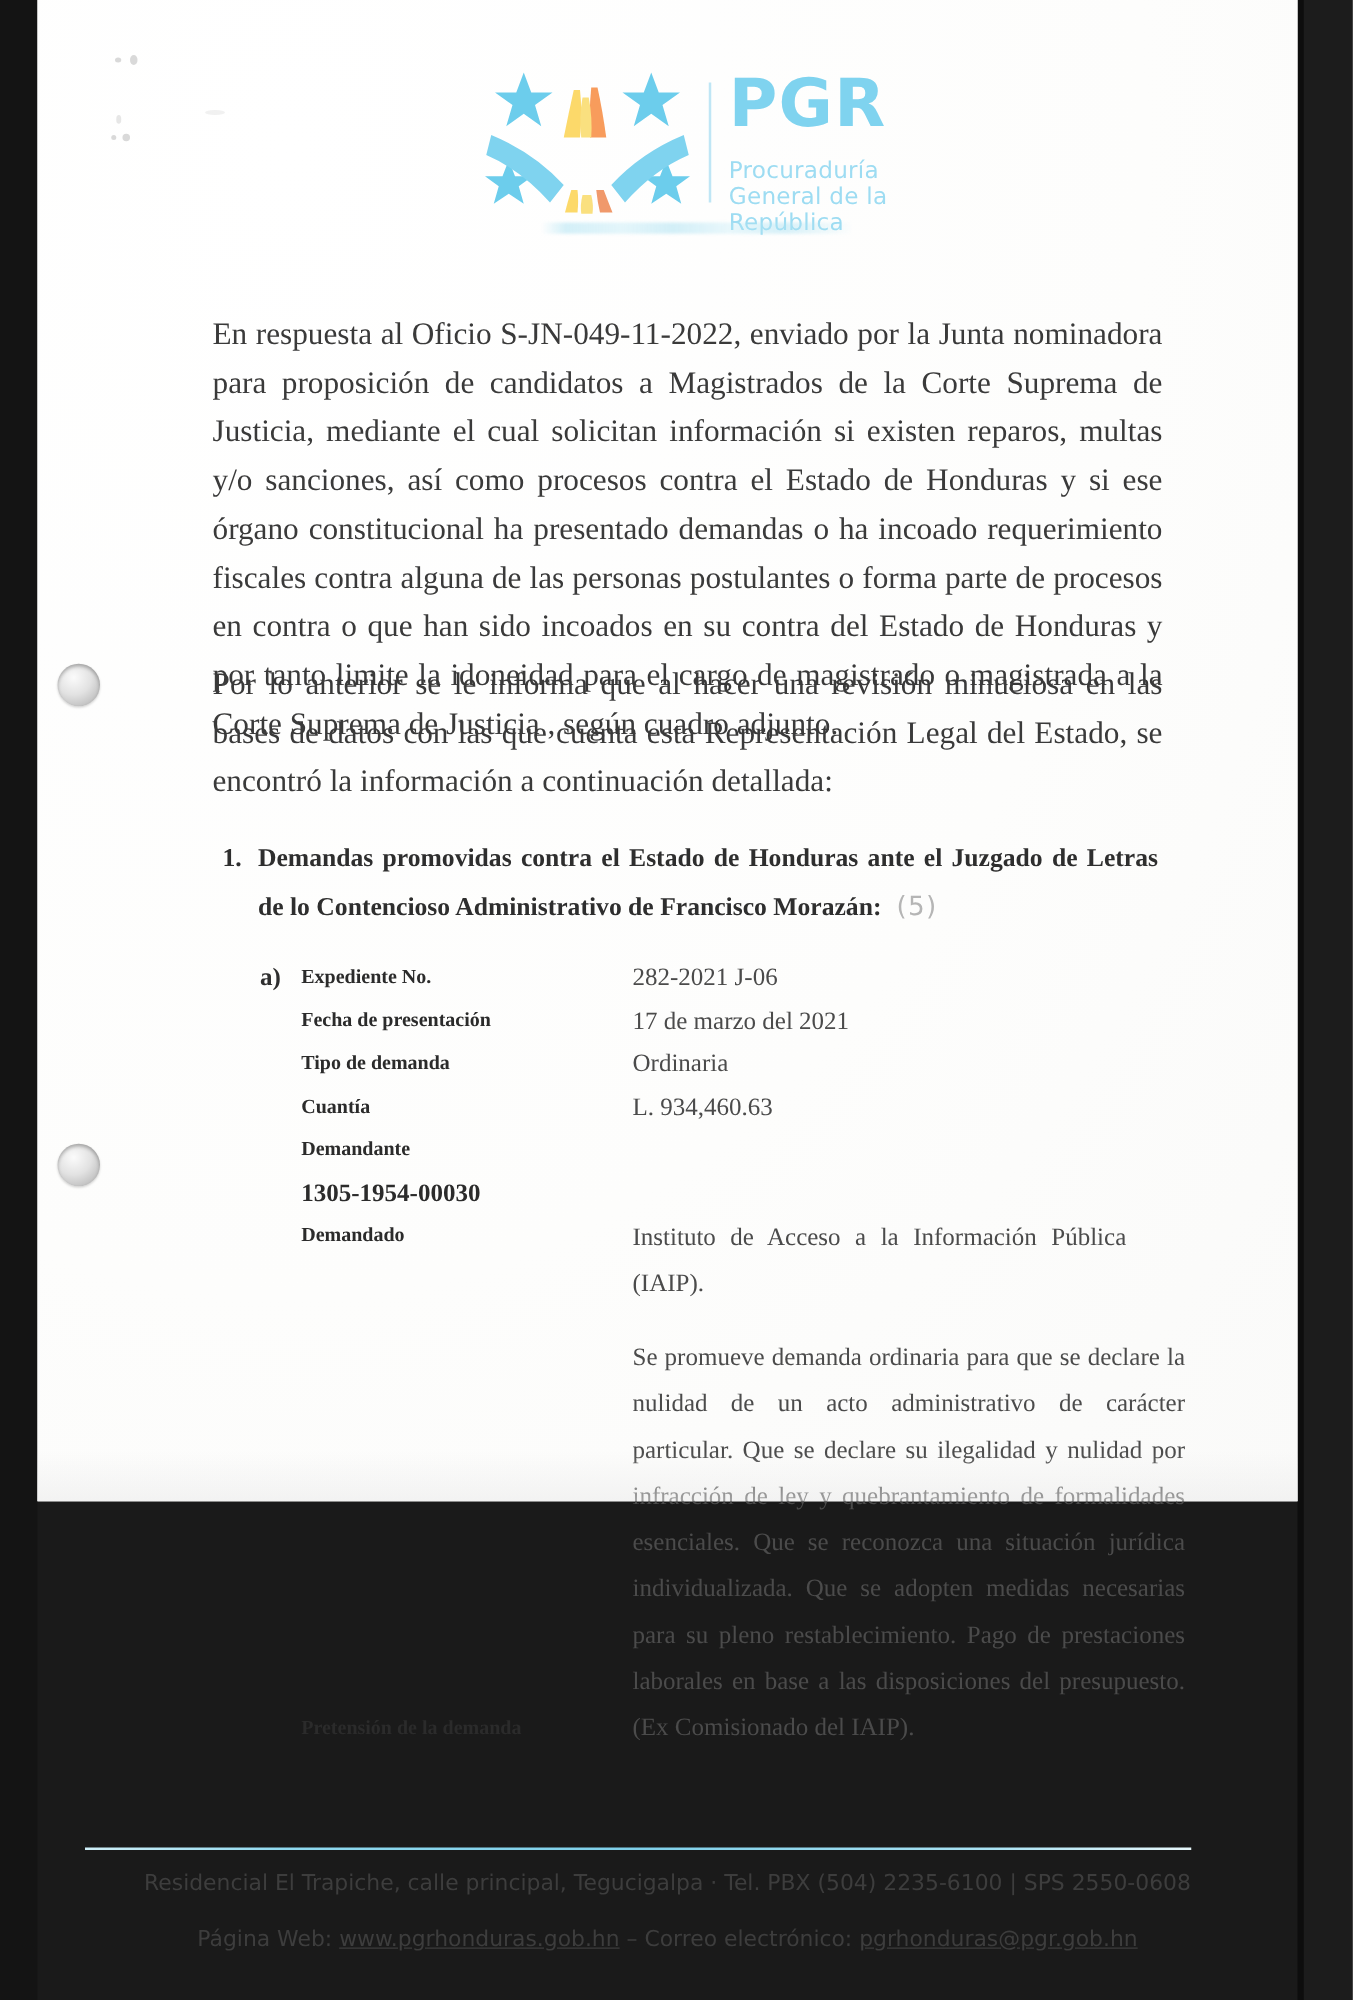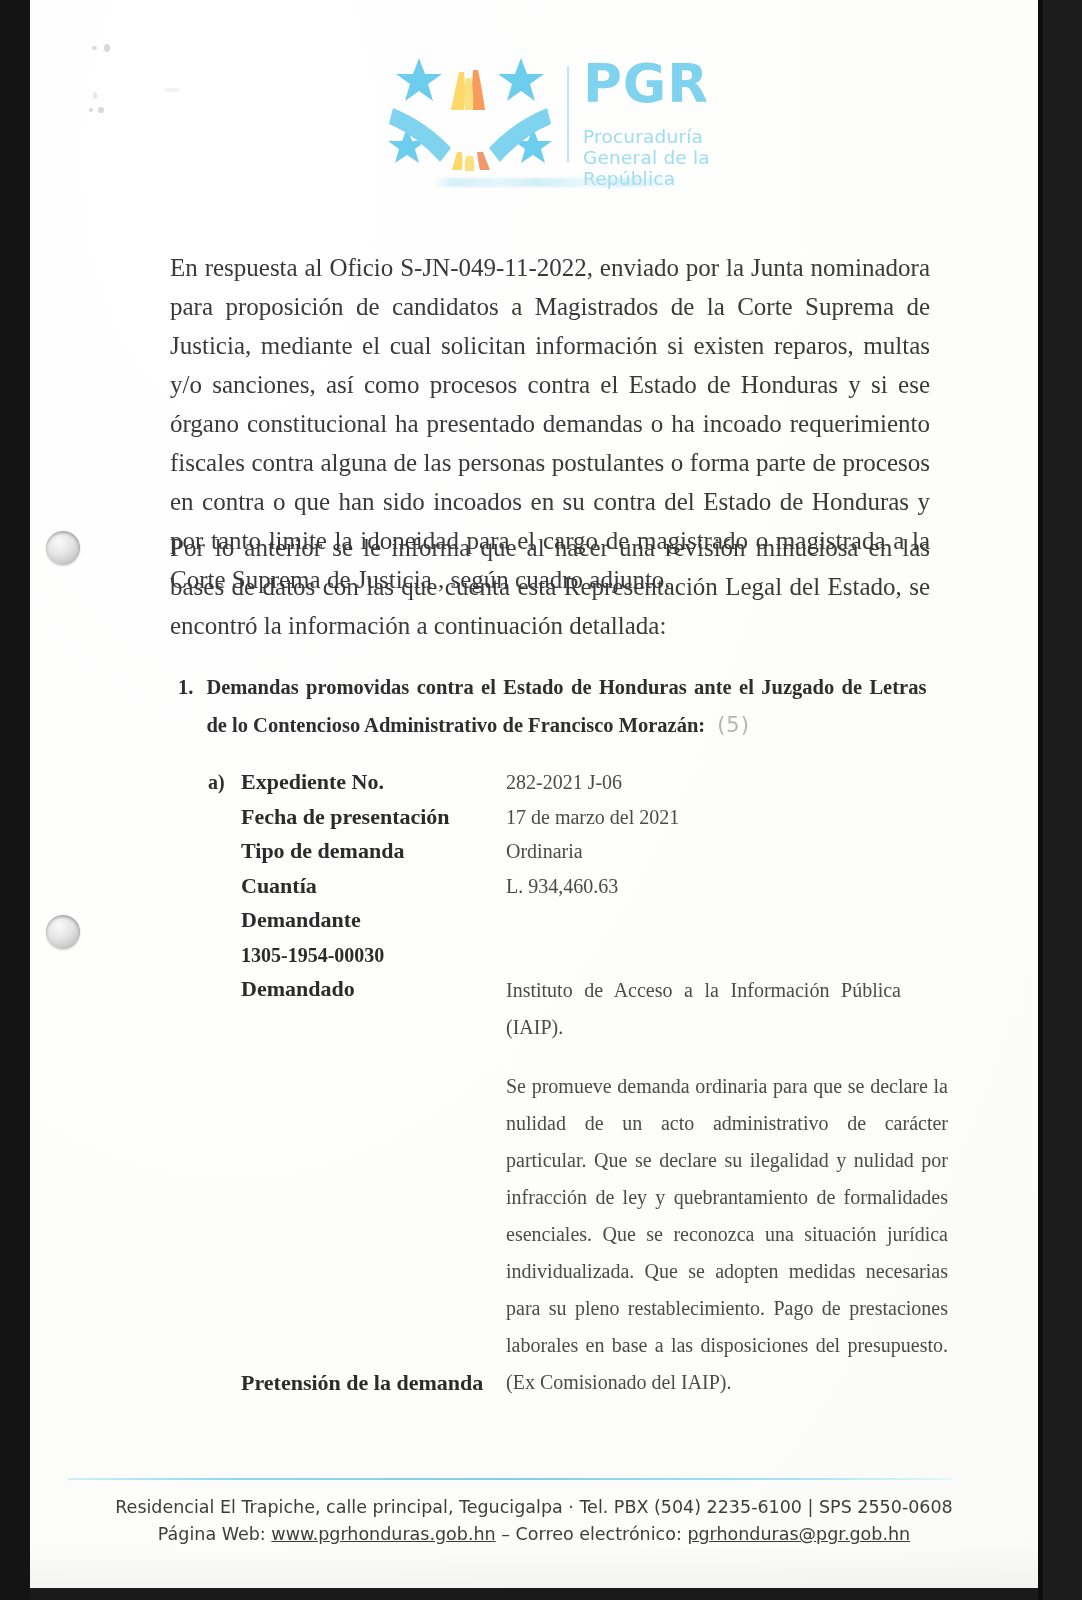--- a/index.html
+++ b/index.html
@@ -6,21 +6,21 @@
   body{
     width:1082px;height:1600px;position:relative;overflow:hidden;
     font-family:"Liberation Serif","DejaVu Serif",serif;
   }
   
   .frame-left{position:absolute;left:0;top:0;width:30px;height:1600px;background:#141414;}
   .frame-right{position:absolute;right:0;top:0;width:44px;height:1600px;background:#1c1c1c;}
   .frame-right:after{content:"";position:absolute;left:0;top:0;width:5px;height:100%;background:#0d0d0d;}
 
   .page{
-    position:absolute;left:30px;top:0;width:1008px;height:1588px;
+    position:absolute;left:30px;top:0;width:1008px;height:1201px;
     background:#fefefe;
     background-image:
       radial-gradient(ellipse at 20% 10%, #ffffff 0%, #fdfdfc 60%, #fafaf9 100%);
   }
   .page:after{ 
     content:"";position:absolute;left:0;bottom:0;width:100%;height:40px;
     background:linear-gradient(to bottom, rgba(250,250,250,0), rgba(235,235,235,.55));
     pointer-events:none;
   }
 
@@ -80,21 +80,21 @@
     margin-left:12px;letter-spacing:1px;opacity:.72;
   }
 
   
   .fields{position:absolute;left:178px;top:765px;width:740px;}
   .field-row{display:flex;align-items:flex-start;margin-bottom:0;}
   .f-marker{
     width:33px;flex:0 0 33px;font-weight:bold;font-size:20px;color:#2e2e2e;line-height:34.5px;
   }
   .f-label{
-    width:265px;flex:0 0 265px;font-weight:bold;font-size:22px;color:#2b2b2b;line-height:34.5px;
+    width:265px;flex:0 0 265px;font-weight:bold;font-size:16px;color:#2b2b2b;line-height:34.5px;
   }
   .f-value{
     flex:1;font-size:20px;color:#4b4b4b;line-height:34.5px;
   }
   .f-value.bold{font-weight:bold;color:#2b2b2b;}
   .f-value.justify{text-align:justify;line-height:37px;}
 
   .pretension-row{display:flex;align-items:flex-end;margin-top:22px;}
   .pretension-row .f-marker{width:33px;flex:0 0 33px;}
   .pretension-row .f-label{width:265px;flex:0 0 265px;line-height:37px;}
@@ -105,21 +105,21 @@
   
   .footer-rule{
     position:absolute;left:38px;top:1478px;width:885px;height:2px;
     background:linear-gradient(to right,#cfeff8 0%,#8fd9ef 18%,#7ecfe9 50%,#a9e2f3 82%,#e6f7fb 100%);
   }
   .footer{
     position:absolute;left:0;top:1494px;width:1008px;text-align:center;
     font-family:"DejaVu Sans","Liberation Sans",sans-serif;
     font-size:17.5px;line-height:26px;color:#3d3d3d;
   }
-  .footer .line2{margin-top:1px;}
+  .footer .line2{margin-top:19px;}
   .ul{text-decoration:underline;}
 </style>
 </head>
 <body>
 
 <div class="frame-left"></div>
 <div class="frame-right"></div>
 
 <div class="page">
 

